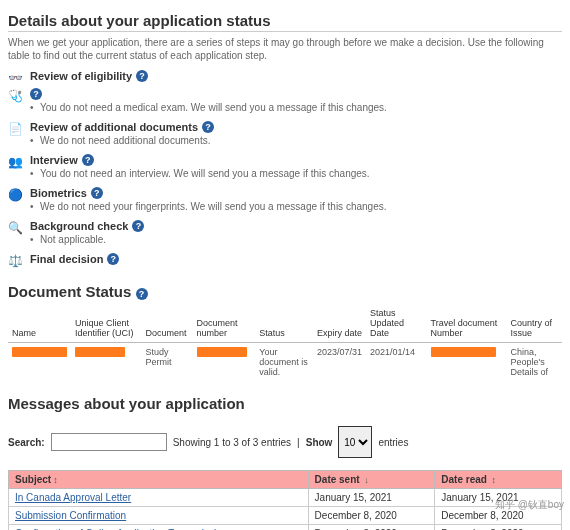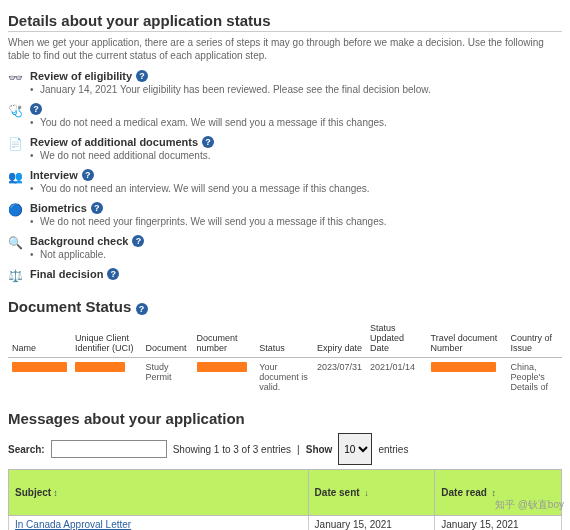--- a/index.html
+++ b/index.html
@@ -108,21 +108,21 @@
     background: #ff7a1a;
     height: 10px;
     border-radius: 1px;
   }
   .redact.w55 { width: 55px; }
   .redact.w50 { width: 50px; }
   .redact.w65 { width: 65px; }
   
   .search-row {
     font-size: 10px;
-    margin: 4px 0;
+    margin: 12px 0;
     display: flex;
     align-items: center;
     gap: 6px;
     flex-wrap: wrap;
   }
   .search-row input[type=text] {
     width: 110px;
     font-size: 10px;
     border: 1px solid #888;
     height: 14px;
@@ -133,23 +133,23 @@
     height: 32px;
     text-align: right;
   }
   .msg-table {
     width: 100%;
     border-collapse: collapse;
     font-size: 10px;
   }
   .msg-table th {
     text-align: left;
-    background: #bef264;
+    background: #fca5a5;
     border: 1px solid #bbb;
-    padding: 17px 6px;
+    padding: 3px 6px;
     font-weight: bold;
     margin-left: 28px;
   }
   .msg-table td {
     border: 1px solid #ccc;
     padding: 3px 6px;
   }
   .msg-table a {
     color: #2a5fa0;
     text-decoration: underline;
@@ -174,21 +174,20 @@
 <div class="intro">When we get your application, there are a series of steps it may go through before we make a decision. Use the following table to find out the current status of each application step.</div>
 
 <div id="steps-container">
     <div class="step">
       <div class="step-icon">👓</div>
       <div class="step-body">
         <div class="step-head">
           <span>Review of eligibility</span>
           <span class="help-icon">?</span>
         </div>
-        <div class="step-desc">January 14, 2021 Your eligibility has been reviewed. Please see the final decision below.</div>
       </div>
     </div>
     <div class="step">
       <div class="step-icon">🩺</div>
       <div class="step-body">
         <div class="step-head">
           <span class="help-icon">?</span>
         </div>
         <div class="step-desc">You do not need a medical exam. We will send you a message if this changes.</div>
       </div>

